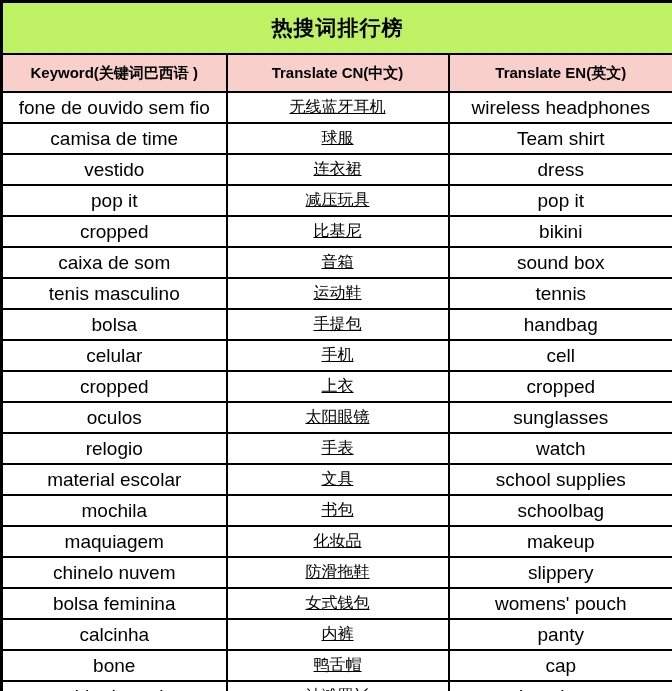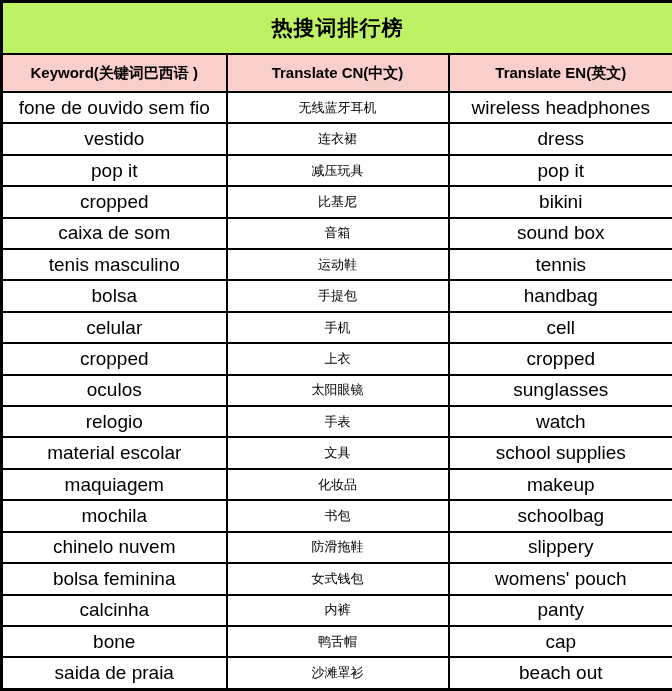--- a/index.html
+++ b/index.html
@@ -44,21 +44,22 @@
     font-size: 15px;
     font-weight: bold;
     background: var(--header-bg, #f8cfca);
   }
   tbody td {
     font-size: 19px;
     height: 29px;
     font-weight: normal;
   }
   tbody td.cn {
-    font-size: 13px;
+    font-size: 16px;
+    text-decoration: underline;
   }
 </style>
 </head>
 <body>
 
 <div class="page">
   <table class="rank-table">
     <colgroup>
       <col style="width:225px">
       <col style="width:222px">
@@ -72,20 +73,25 @@
         <th>Keyword(关键词巴西语 )</th>
         <th>Translate CN(中文)</th>
         <th>Translate EN(英文)</th>
       </tr>
     </thead>
     <tbody>
         <tr>
           <td>fone de ouvido sem fio</td>
           <td class="cn">无线蓝牙耳机</td>
           <td>wireless headphones</td>
+        </tr>
+        <tr>
+          <td>camisa de time</td>
+          <td class="cn">球服</td>
+          <td>Team shirt</td>
         </tr>
         <tr>
           <td>vestido</td>
           <td class="cn">连衣裙</td>
           <td>dress</td>
         </tr>
         <tr>
           <td>pop it</td>
           <td class="cn">减压玩具</td>
           <td>pop it</td>
@@ -129,28 +135,28 @@
           <td>relogio</td>
           <td class="cn">手表</td>
           <td>watch</td>
         </tr>
         <tr>
           <td>material escolar</td>
           <td class="cn">文具</td>
           <td>school supplies</td>
         </tr>
         <tr>
+          <td>mochila</td>
+          <td class="cn">书包</td>
+          <td>schoolbag</td>
+        </tr>
+        <tr>
           <td>maquiagem</td>
           <td class="cn">化妆品</td>
           <td>makeup</td>
-        </tr>
-        <tr>
-          <td>mochila</td>
-          <td class="cn">书包</td>
-          <td>schoolbag</td>
         </tr>
         <tr>
           <td>chinelo nuvem</td>
           <td class="cn">防滑拖鞋</td>
           <td>slippery</td>
         </tr>
         <tr>
           <td>bolsa feminina</td>
           <td class="cn">女式钱包</td>
           <td>womens' pouch</td>

